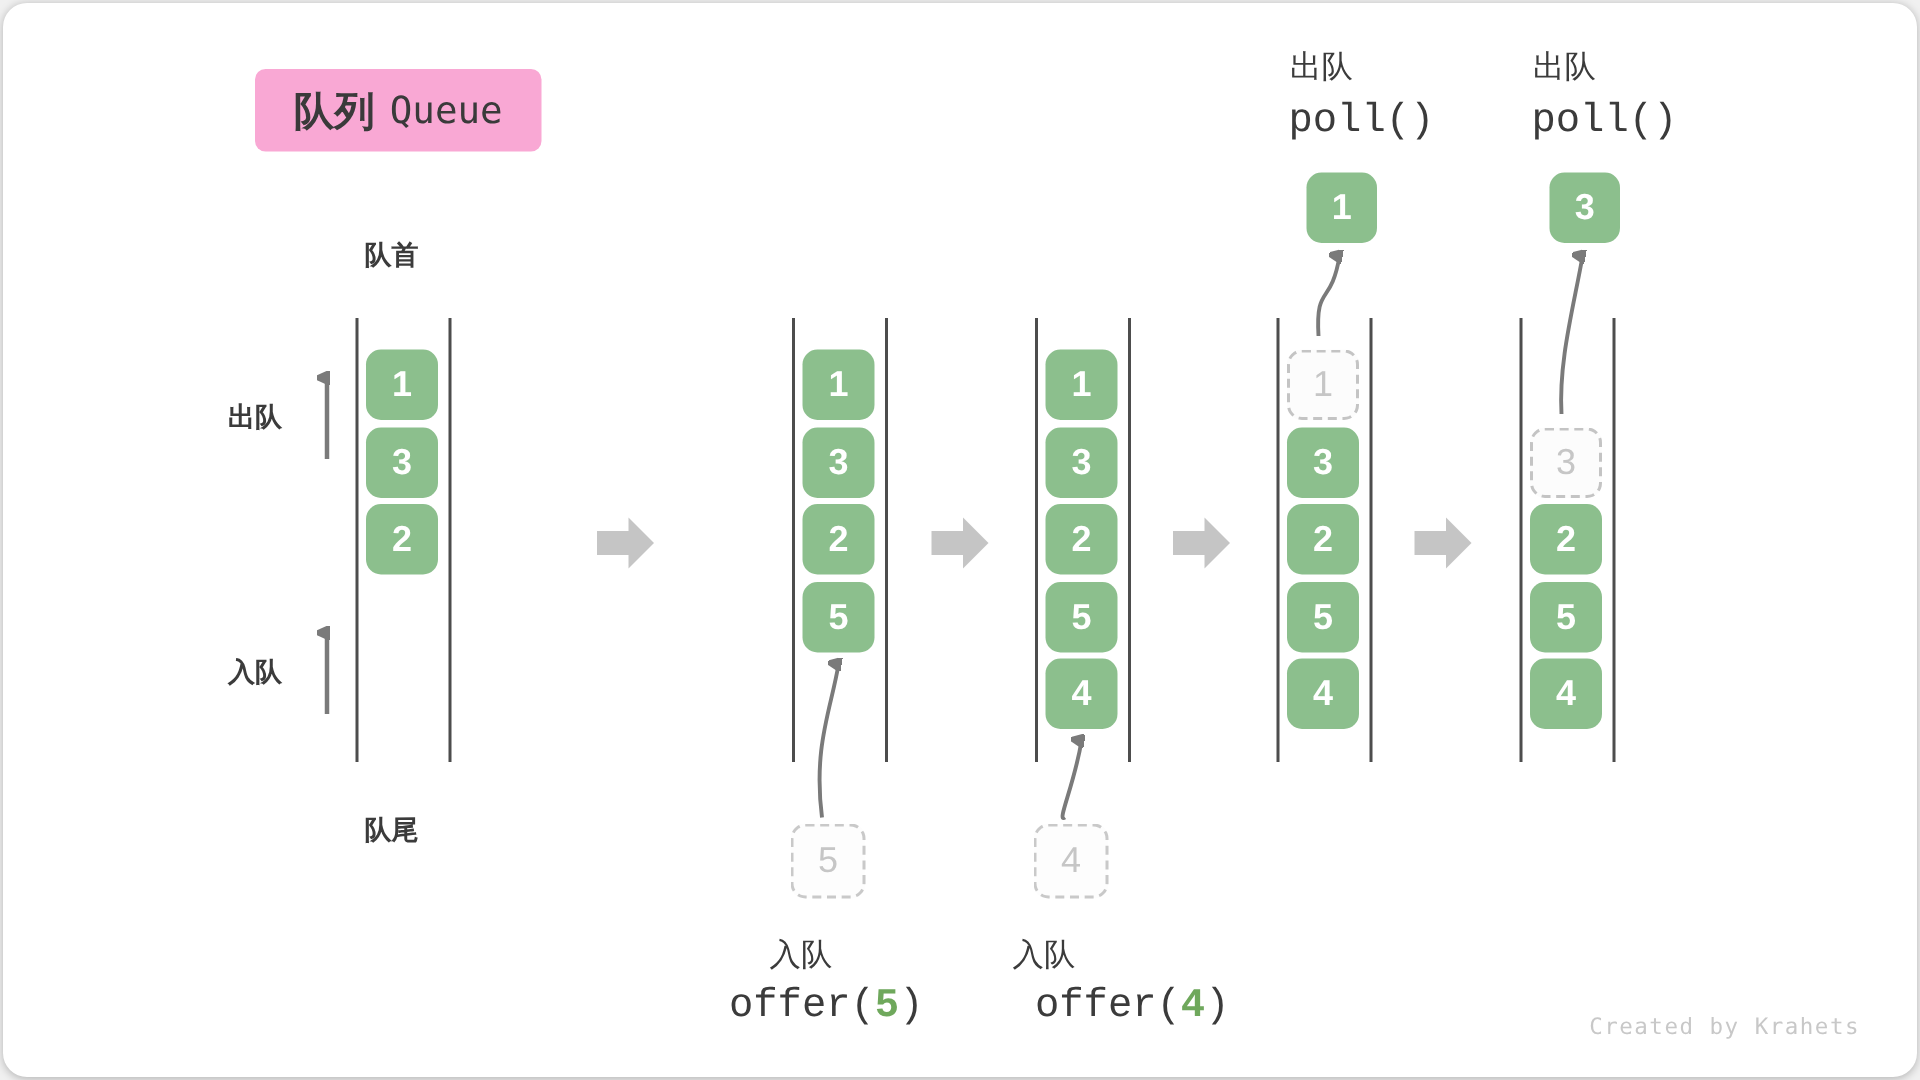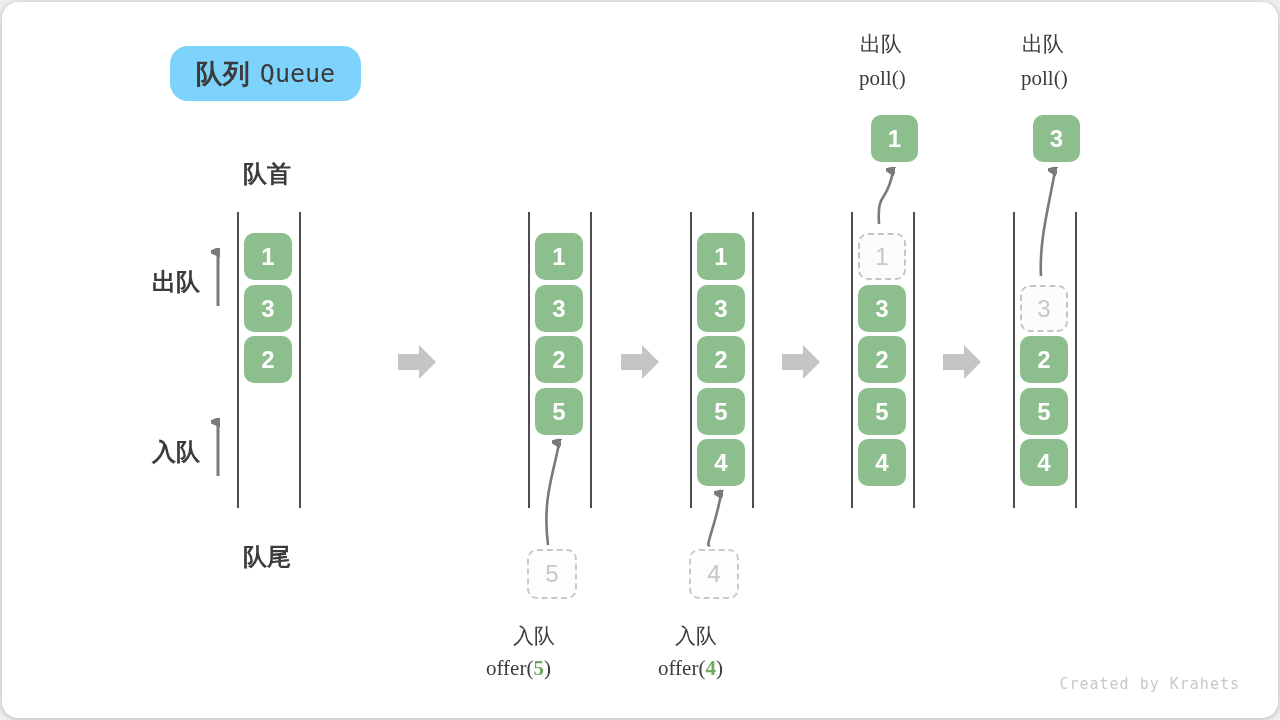--- a/index.html
+++ b/index.html
@@ -2,43 +2,43 @@
 <html><head>
 <meta charset="utf-8">
 <style>
   html,body{margin:0;padding:0;width:1280px;height:720px;background:#f0f0f0;overflow:hidden;
     font-family:"Liberation Sans","DejaVu Sans",sans-serif;}
   #card{position:absolute;left:2px;top:2px;width:1276px;height:716px;background:#ffffff;
     border-radius:16px;box-shadow:0 1px 6px rgba(0,0,0,0.25);}
   #diagram{position:absolute;left:0;top:0;width:1280px;height:720px;}
 
   
-  .title-box{position:absolute;left:170px;top:46px;width:191px;height:55px;background:#7dd3fc;
-    border-radius:18px;display:flex;align-items:center;justify-content:center;gap:10px;}
+  .title-box{position:absolute;left:170px;top:46px;width:191px;height:55px;background:#f9a8d4;
+    border-radius:7px;display:flex;align-items:center;justify-content:center;gap:10px;}
   .title-zh{font-weight:bold;font-size:27px;color:#3a3a3a;}
   .title-en{font-family:"DejaVu Sans Mono","Liberation Mono",monospace;font-size:25px;color:#3a3a3a;}
 
   
-  .side-label{position:absolute;font-weight:bold;font-size:24px;color:#3b3b3b;white-space:nowrap;}
+  .side-label{position:absolute;font-weight:bold;font-size:18px;color:#3b3b3b;white-space:nowrap;}
 
   
   .vline{position:absolute;width:1.6px;background:#4d4d4d;}
 
   
   .block{position:absolute;width:48px;height:47px;border-radius:10px;background:#8CBF8D;
     color:#ffffff;font-weight:bold;font-size:24px;display:flex;align-items:center;justify-content:center;}
   .block.ghost{background:#fcfcfc;border:2px dashed #c4c4c4;color:#c6c6c6;font-weight:normal;
     width:44px;height:43px;}
   .dashed-box{position:absolute;width:46px;height:46px;border:2px dashed #c9c9c9;border-radius:10px;
     background:#fdfdfd;color:#c6c6c6;font-size:24px;display:flex;align-items:center;justify-content:center;}
 
   
   .op-label{position:absolute;font-size:21px;color:#3b3b3b;white-space:nowrap;font-weight:500;}
-  .op-code{position:absolute;font-family:Liberation Serif, serif;
-    font-size:21px;color:#3b3b3b;white-space:nowrap;}
+  .op-code{position:absolute;font-family:Liberation Mono, monospace;
+    font-size:27px;color:#3b3b3b;white-space:nowrap;}
   .op-code .arg{color:#6FA85C;font-weight:bold;}
 
   #watermark{position:absolute;right:40px;top:675px;font-family:"DejaVu Sans Mono","Liberation Mono",monospace;
     font-size:15px;color:#c8c8c8;letter-spacing:1px;}
 
   svg.overlay{position:absolute;left:0;top:0;width:1280px;height:720px;pointer-events:none;}
 </style>
 </head>
 <body>
 
@@ -75,21 +75,21 @@
       <div class="op-code" style="left:486px;top:656px;"><span>offer(</span><span class="arg">5</span><span>)</span></div>
       <div class="vline" style="left:690px;top:212px;height:296px;"></div>
       <div class="vline" style="left:752px;top:212px;height:296px;"></div>
       <div class="block" style="left:697px;top:233px;">1</div>
       <div class="block" style="left:697px;top:285px;">3</div>
       <div class="block" style="left:697px;top:336px;">2</div>
       <div class="block" style="left:697px;top:388px;">5</div>
       <div class="block" style="left:697px;top:439px;">4</div>
       <div class="dashed-box" style="left:689px;top:549px;">4</div>
       <div class="op-label" style="left:675px;top:622px;">入队</div>
-      <div class="op-code" style="left:658px;top:656px;"><span>offer(</span><span class="arg">4</span><span>)</span></div>
+      <div class="op-code" style="left:690px;top:656px;"><span>offer(</span><span class="arg">4</span><span>)</span></div>
       <div class="vline" style="left:851px;top:212px;height:296px;"></div>
       <div class="vline" style="left:913px;top:212px;height:296px;"></div>
       <div class="block ghost" style="left:858px;top:233px;">1</div>
       <div class="block" style="left:858px;top:285px;">3</div>
       <div class="block" style="left:858px;top:336px;">2</div>
       <div class="block" style="left:858px;top:388px;">5</div>
       <div class="block" style="left:858px;top:439px;">4</div>
       <div class="op-label" style="left:860px;top:30px;">出队</div>
       <div class="op-code" style="left:859px;top:66px;">poll()</div>
       <div class="block" style="left:871px;top:115px;width:47px;">1</div>

